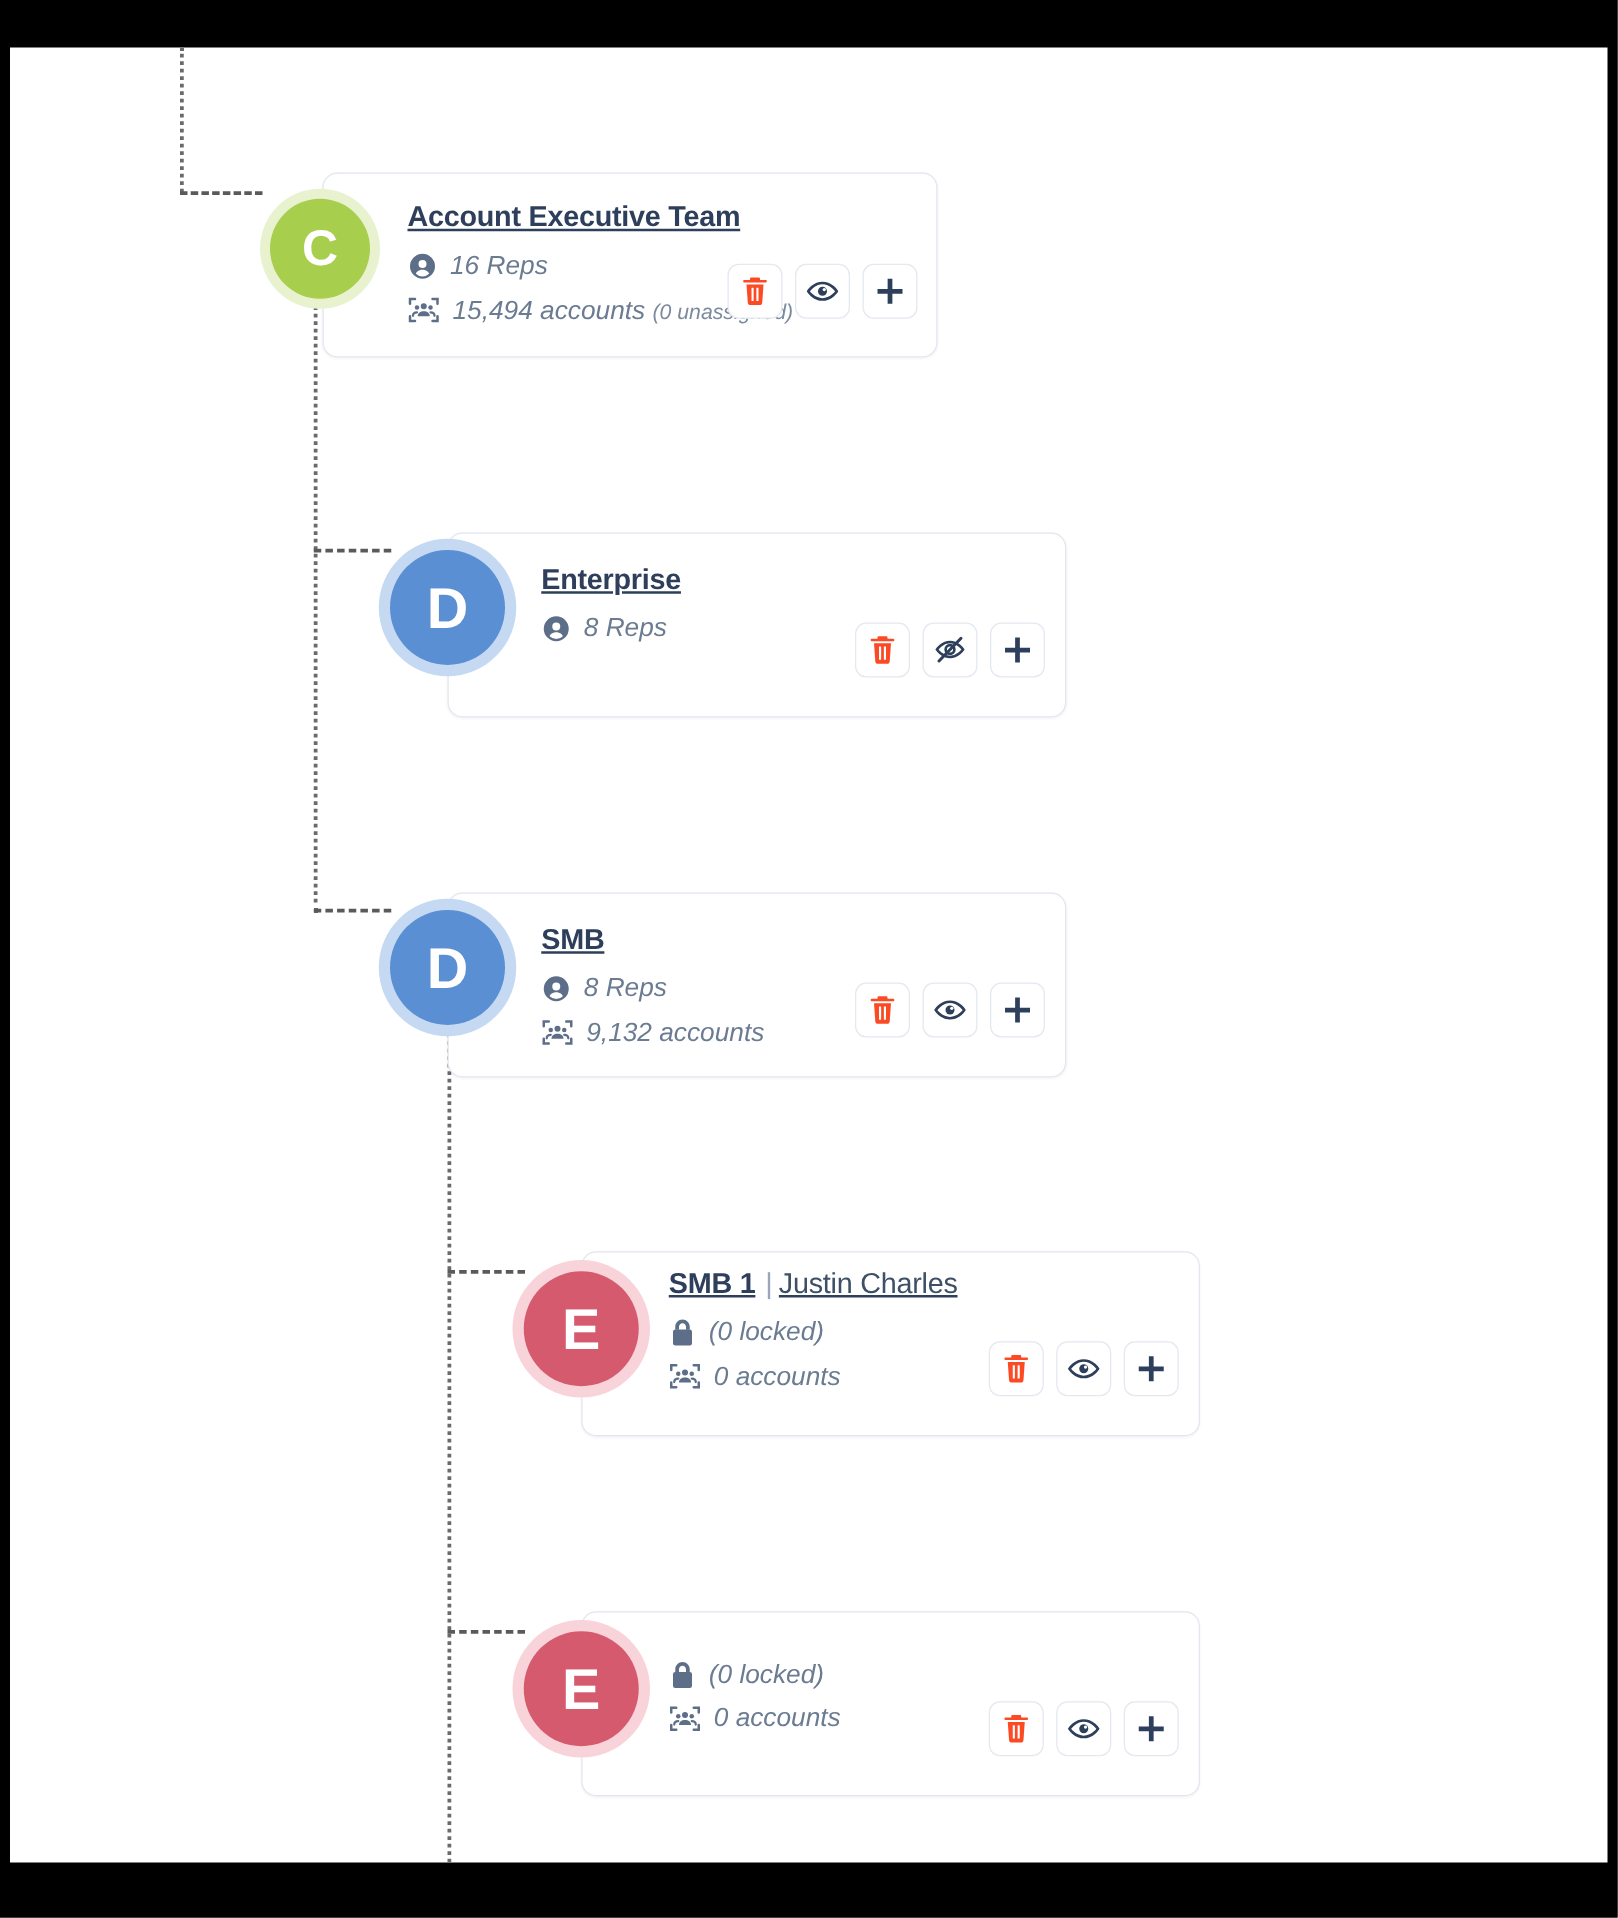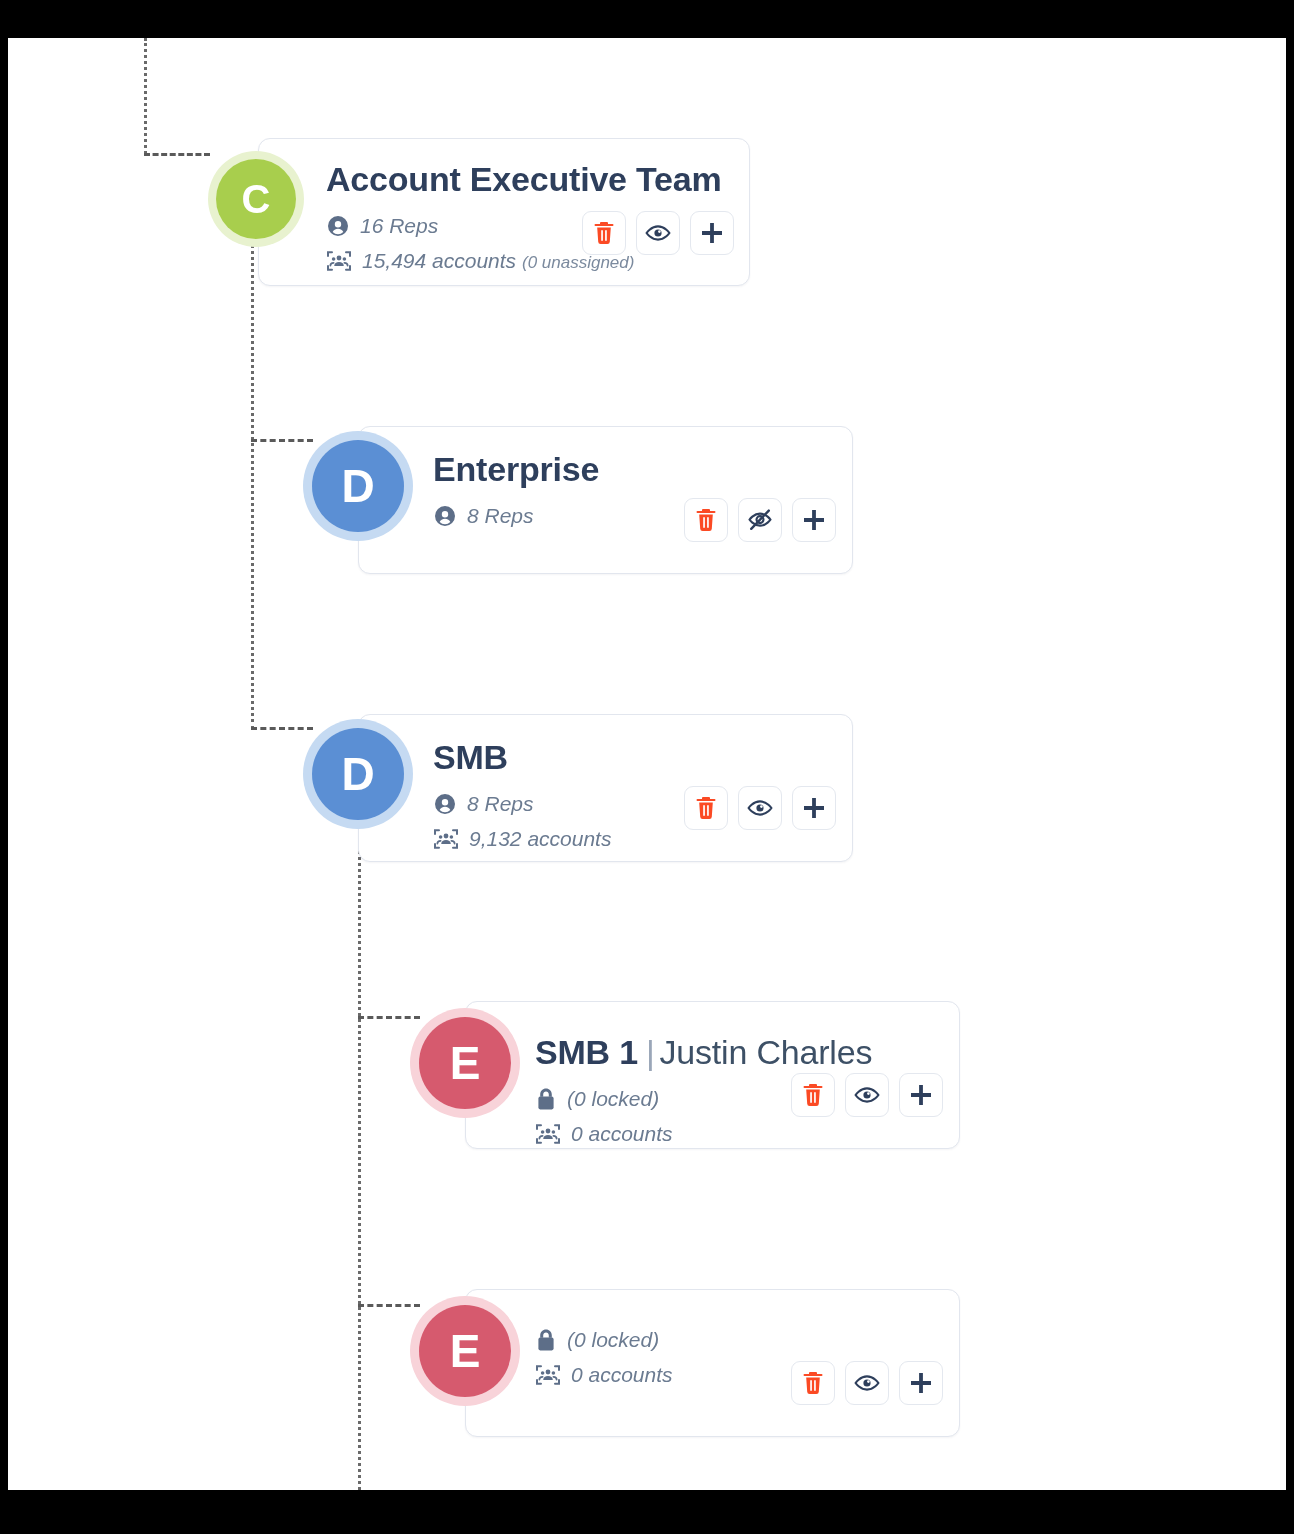--- a/index.html
+++ b/index.html
@@ -70,26 +70,27 @@
     justify-content: center;
   }
   .avatar .letter {
     position: relative;
     z-index: 2;
     line-height: 1;
   }
 
   
   .title {
-    font-size: 34px;
+    font-size: 23px;
     font-weight: 700;
     color: #2e3f5c;
     letter-spacing: -0.2px;
     white-space: nowrap;
     line-height: 1.15;
+    text-decoration: underline;
   }
   .title .sep {
     font-weight: 400;
     color: #9aa6b8;
     margin: 0 5px 0 8px;
   }
   .title .owner {
     font-weight: 400;
     color: #3d5066;
   }
@@ -316,21 +317,21 @@
 
     <div class="node" style="left:402px; top:925px;">
       <div class="card" style="left:55px; top:38px; width:495px; height:148px;"></div>
 
       <div class="avatar" style="left:0px; top:45px; width:110px; height:110px;">
         <div class="ring" style="background:#f8d3d9;"></div>
         <div class="disc" style="left:9px; top:9px; width:92px; height:92px; background:#d65a6e;"></div>
         <span class="letter" style="font-size:46px;">E</span>
       </div>
 
-      <div style="position:absolute; left:125px; top:70px;">
+      <div style="position:absolute; left:125px; top:50px;">
         <div class="title">
           <span>SMB 1</span><span class="sep">|</span><span class="owner">Justin Charles</span>
         </div>
         <div class="stat-row" style="margin-top:14px;">
           <span class="ico">
             <svg width="22" height="24" viewBox="0 0 22 24" fill="#5d6e88">
               <path d="M11 1.6c3.2 0 5.8 2.6 5.8 5.8v2.4h-3V7.4c0-1.6-1.3-2.9-2.8-2.9S8.2 5.8 8.2 7.4v2.4h-3V7.4c0-3.2 2.6-5.8 5.8-5.8z"></path>
               <rect x="3.4" y="9.6" width="15.2" height="12.8" rx="1.8"></rect>
             </svg>
           </span>

